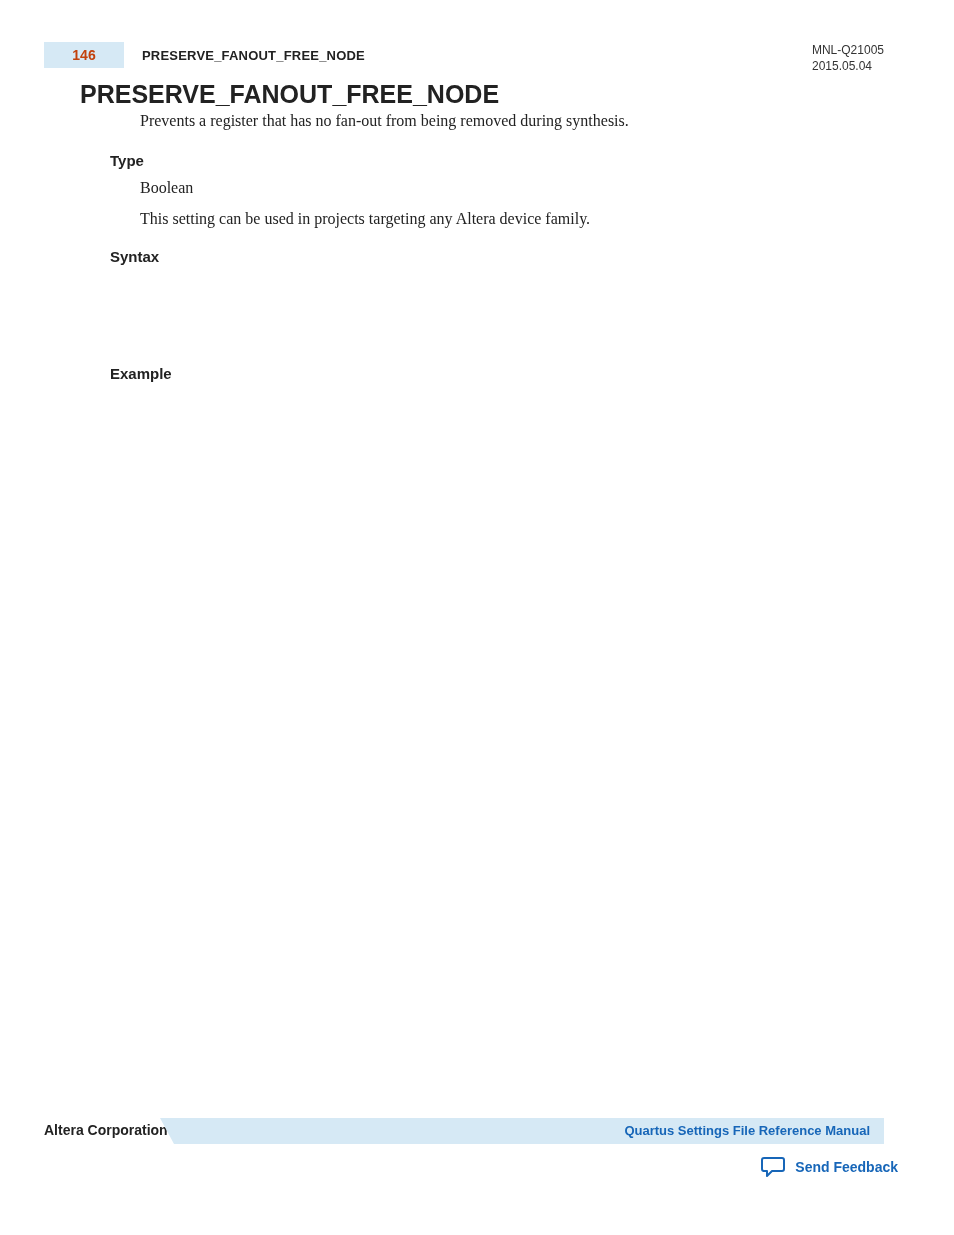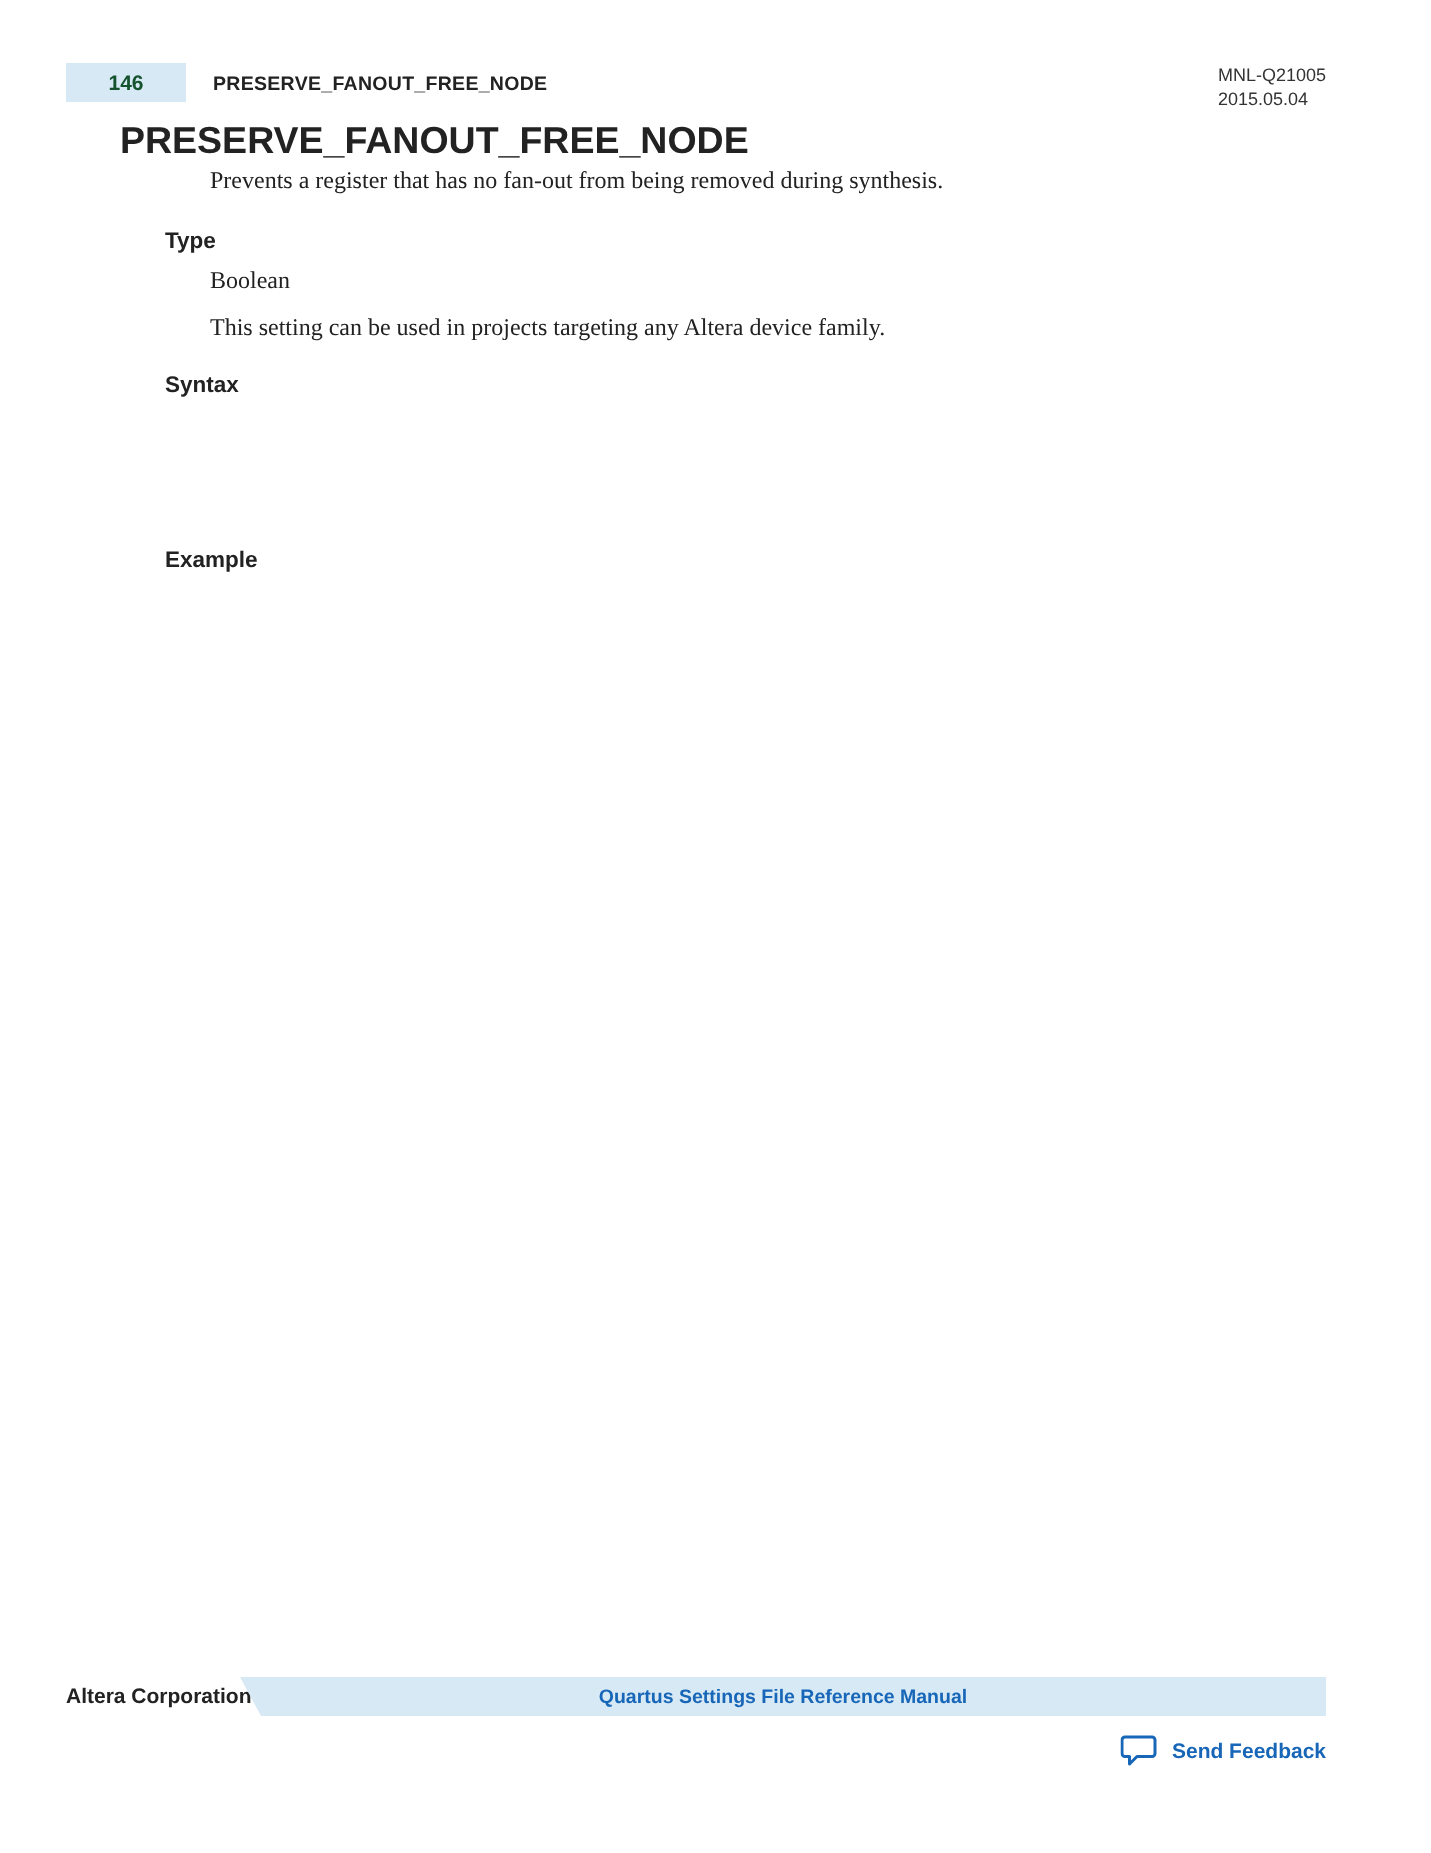--- a/index.html
+++ b/index.html
@@ -22,21 +22,21 @@
   }
   .page-num-box {
     display: inline-block;
     background: #d6e9f5;
     width: 80px;
     height: 26px;
     text-align: center;
     line-height: 26px;
     font-weight: 700;
     font-size: 14px;
-    color: #14532d;
+    color: #c2410c;
     vertical-align: middle;
   }
   .header-title {
     display: inline-block;
     margin-left: 14px;
     font-weight: 700;
     font-size: 13px;
     letter-spacing: 0.2px;
     vertical-align: middle;
   }
@@ -100,40 +100,40 @@
     color: #222;
   }
   .footer-ribbon {
     position: absolute;
     right: 0;
     top: 0;
     height: 26px;
     background: #d6e9f5;
     width: 710px;
     line-height: 26px;
-    text-align: center;
+    text-align: right;
     padding-right: 14px;
     font-weight: 700;
     font-size: 13px;
     color: #1766b8;
   }
   .footer-ribbon::before {
     content: "";
     position: absolute;
     left: -14px;
     top: 0;
     width: 0; height: 0;
     border-top: 0 solid transparent;
     border-bottom: 26px solid transparent;
     border-right: 14px solid #d6e9f5;
   }
 
   .feedback {
     position: absolute;
-    right: 70px;
+    right: 56px;
     top: 1156px;
     display: flex;
     align-items: center;
     gap: 8px;
     font-weight: 700;
     font-size: 14px;
     color: #1766b8;
     cursor: pointer;
   }
   .feedback svg { display: block; }

